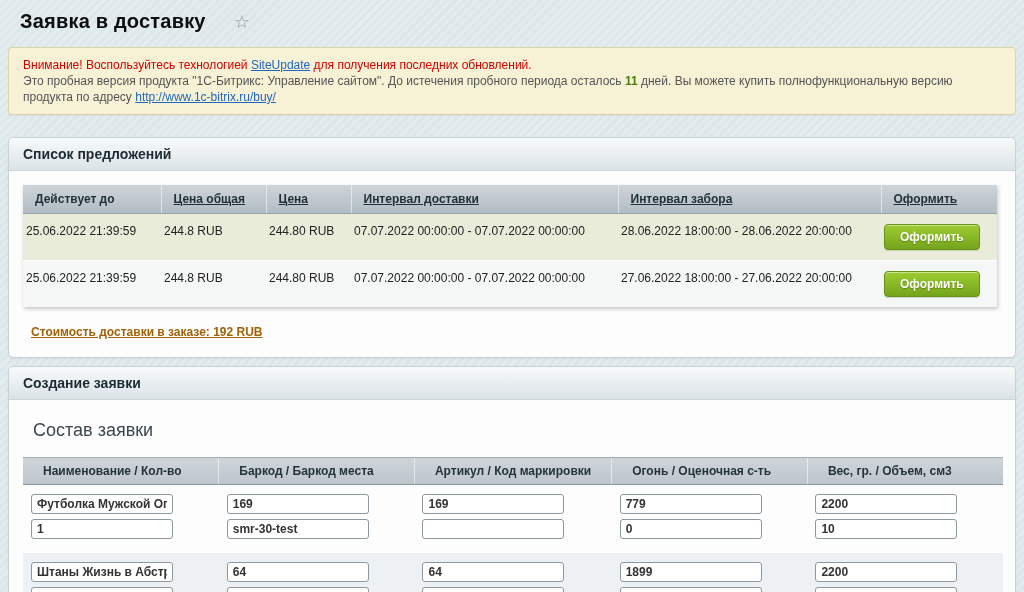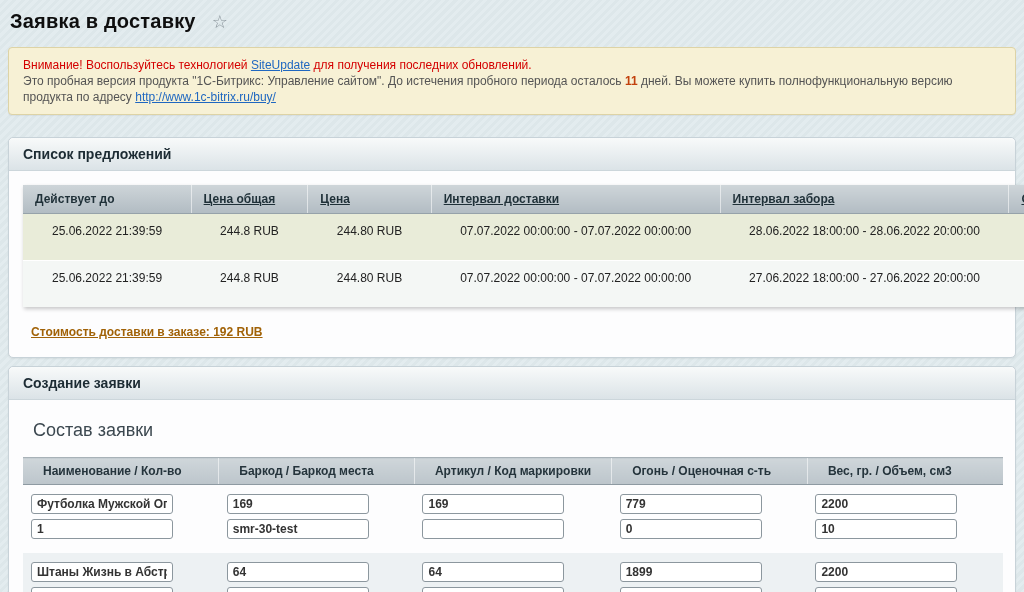--- a/index.html
+++ b/index.html
@@ -7,37 +7,37 @@
   body {
     font-family: "Liberation Sans", "DejaVu Sans", sans-serif;
     font-size: 12px;
     color: #333;
     background-color: #dfe9ec;
     background-image: repeating-linear-gradient(135deg, #e3ecef 0px, #e3ecef 3px, #dde7ea 3px, #dde7ea 6px);
   }
   .page { padding: 6px 8px; }
 
   
-  .title-row { display: flex; align-items: center; gap: 16px; margin: 4px 2px 14px 2px; }
+  .title-row { display: flex; align-items: center; gap: 28px; margin: 4px 2px 14px 12px; }
   .page-title { font-size: 20px; font-weight: bold; color: #0e0e0e; letter-spacing: 0.2px; }
   .star { font-size: 18px; color: #8a949b; line-height: 1; cursor: pointer; }
 
   
   .notice {
     background: #f7f1d5;
     border: 1px solid #ddd3a6;
     border-radius: 4px;
     padding: 9px 14px;
     line-height: 16px;
     margin-bottom: 22px;
     box-shadow: 0 1px 1px rgba(0,0,0,0.05);
   }
   .notice .warn-line { color: #d40000; }
   .notice .trial-line { color: #545454; }
-  .red-bold { color: #c2410c; font-weight: bold; }
+  .red-bold { color: #4d7c0f; font-weight: bold; }
   .link { color: #1f67c0; text-decoration: underline; cursor: pointer; }
   .notice .warn-line .link { color: #1f67c0; }
 
   
   .panel {
     border: 1px solid #c7d2d8;
     border-radius: 5px;
     background: #fdfdfe;
     box-shadow: 0 1px 2px rgba(0,0,0,0.06);
     margin-bottom: 8px;
@@ -64,21 +64,21 @@
     background: linear-gradient(#ced5d9, #b2bcc3);
     border-bottom: 1px solid #96a2aa;
     text-align: left;
     font-size: 12px;
     color: #1f3038;
     padding: 7px 12px;
     white-space: nowrap;
   }
   table.offers th + th { border-left: 1px solid rgba(255,255,255,0.55); text-decoration: underline; }
   table.offers td {
-    padding: 10px 29px;
+    padding: 10px 3px;
     vertical-align: top;
     font-size: 12px;
     color: #222;
     white-space: nowrap;
     height: 43px;
   }
   tr.offer-row-a td { background: #e9ecd9; }
   tr.offer-row-b td { background: #f4f7f5; border-top: 1px solid #fff; }
   td.cell-action { padding: 6px 10px; }
 

